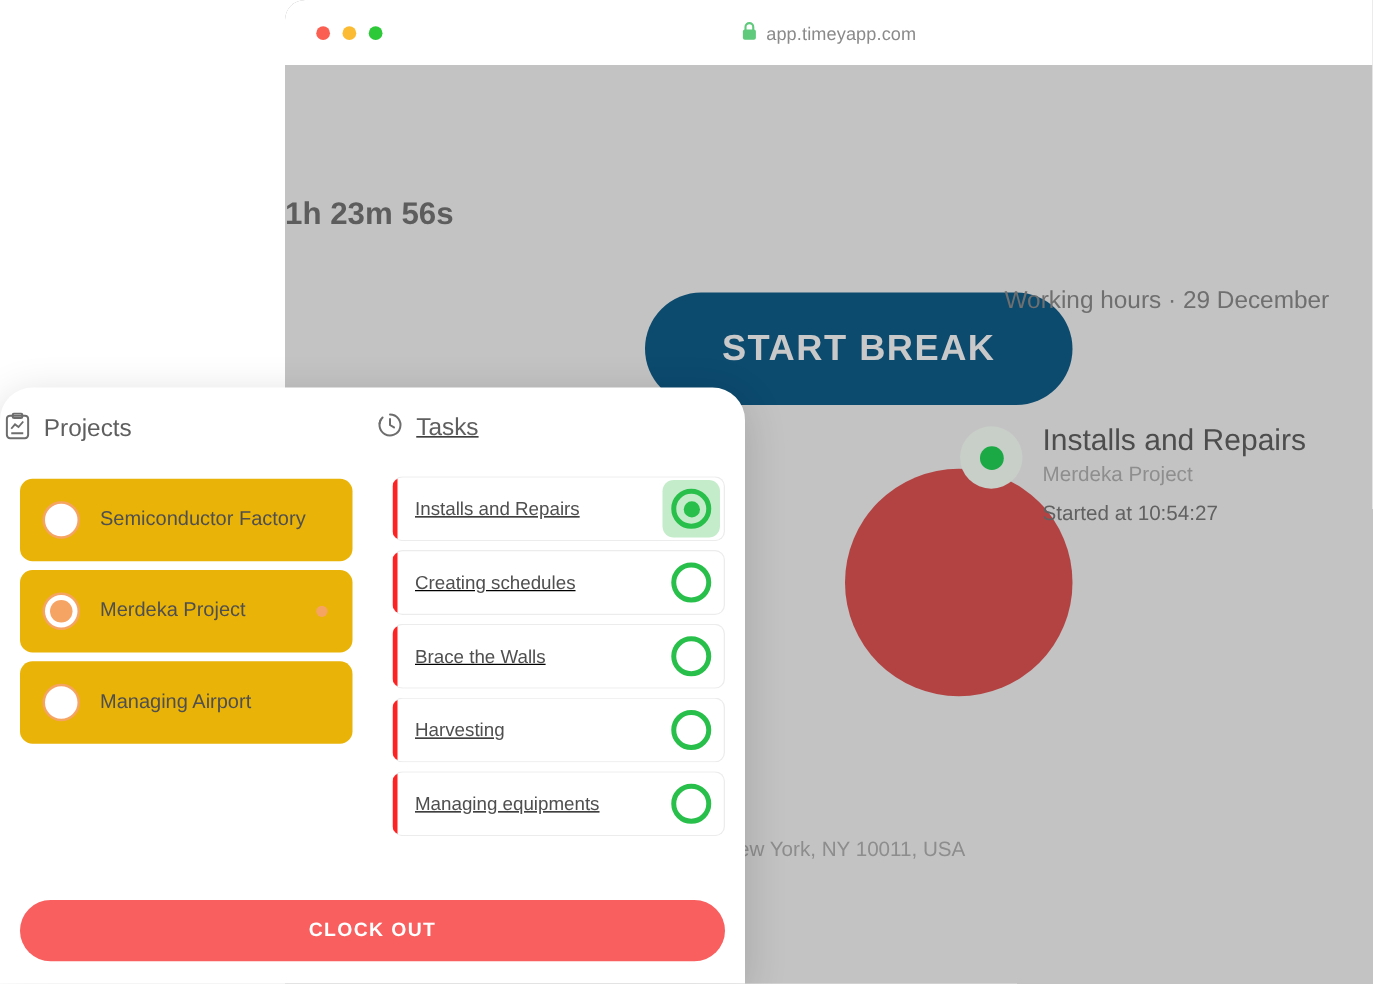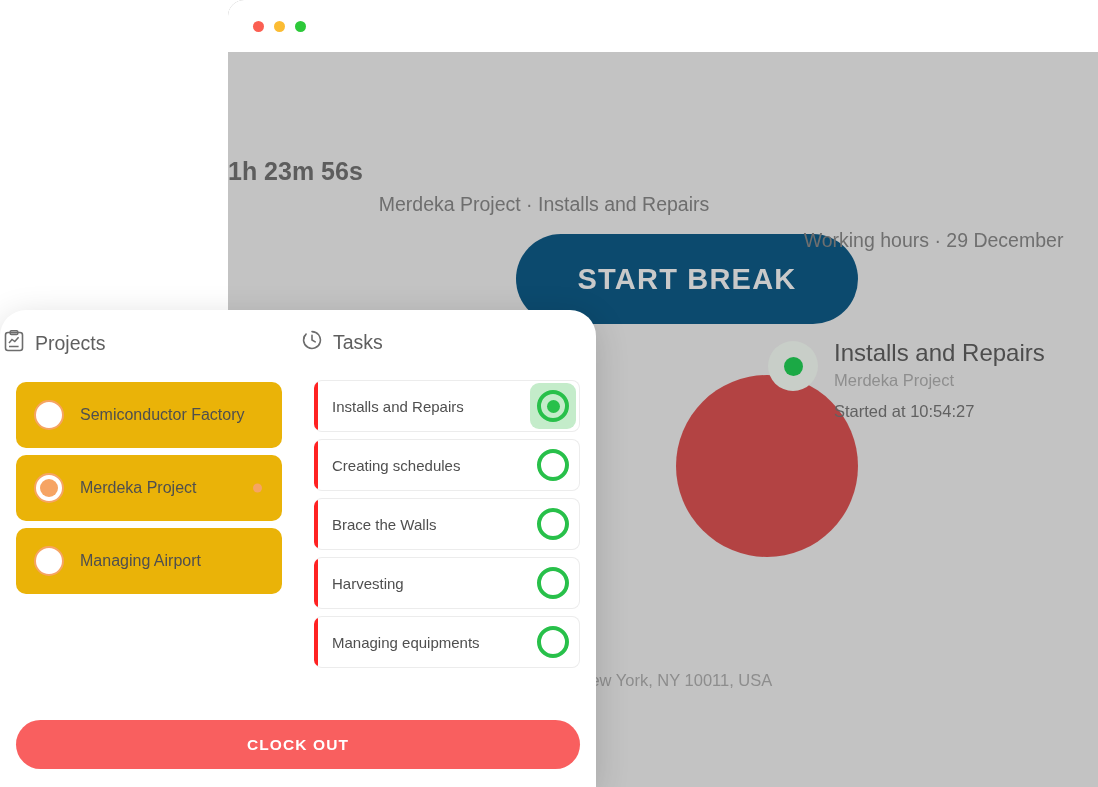--- a/index.html
+++ b/index.html
@@ -135,21 +135,21 @@
     left: 0px; top: 310px;
     width: 596px; height: 477px;
     background: #ffffff;
     border-top-right-radius: 26px;
     border-top-left-radius: 26px;
     box-shadow: 0 8px 34px rgba(0,0,0,.16);
     overflow: hidden;
   }
   .panel-col { position: absolute; top: 0; height: 477px; }
   #projects-col { left: 0px; width: 298px; }
-  #tasks-col    { left: 298px; width: 298px; }
+  #tasks-col    { left: 298px; width: 298px; text-decoration: underline; }
 
   .col-header {
     display: flex; align-items: center; gap: 11px;
     padding-left: 4px; padding-top: 20px;
     color: #666666;
   }
   .col-header .label { font-size: 19.5px; color: #5f5f5f; }
 
   
   .project-row {
@@ -242,26 +242,34 @@
 <div id="stage">
 
   <div id="browser-window">
 
     <div id="browser-chrome">
       <div id="traffic-lights">
         <div class="dot red"></div>
         <div class="dot yellow"></div>
         <div class="dot green"></div>
       </div>
+      <div id="address-bar">
+        <span id="lock-icon">
+          <svg width="13" height="16" viewBox="0 0 13 16">
+            <path d="M3.4 7V4.6a3.1 3.1 0 0 1 6.2 0V7" fill="none" stroke="#5fc97c" stroke-width="1.7"></path>
+            <rect x="1.3" y="6.6" width="10.4" height="8.2" rx="1.6" fill="#5fc97c"></rect>
+          </svg>
+        </span>
+        <span id="address-text">app.timeyapp.com</span>
+      </div>
     </div>
 
     <div id="page-content">
 
       <div id="elapsed-time">1h 23m 56s</div>
-      <div id="elapsed-context">Merdeka Project · Installs and Repairs</div>
 
       <div id="start-break-button">START BREAK</div>
 
       <div id="stop-button"></div>
 
       <div id="address-line">St, New York, NY 10011, USA</div>
 
       <div id="clock-panel">
         <div id="clock-subtitle">Working hours · 29 December</div>
       </div>

